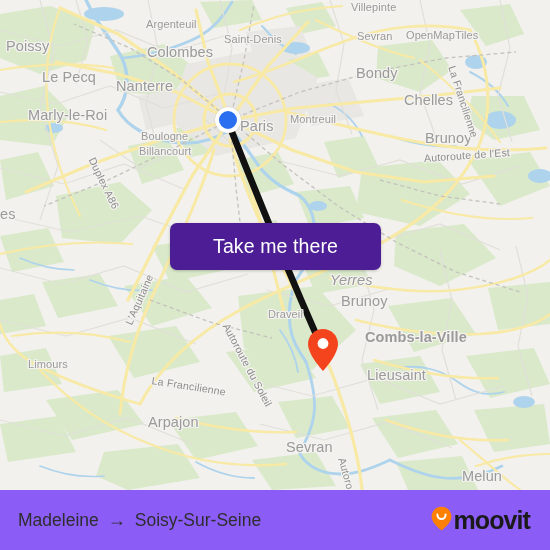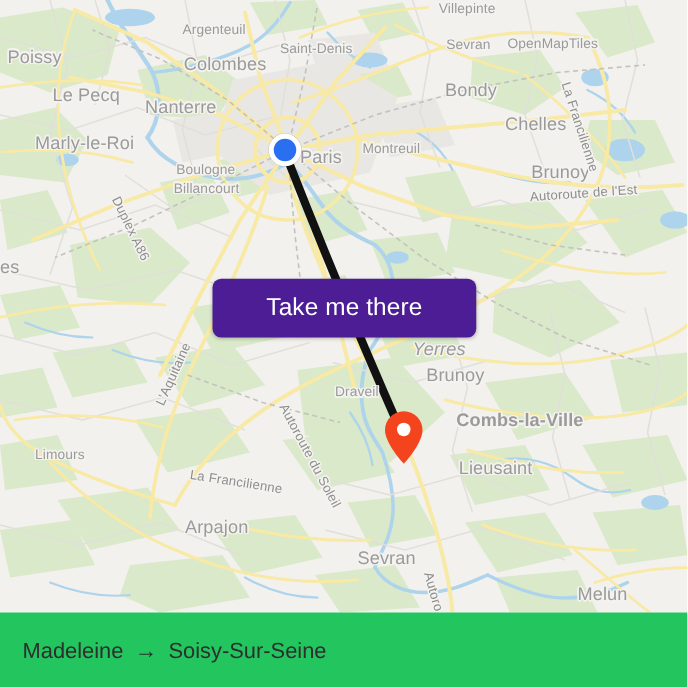--- a/index.html
+++ b/index.html
@@ -111,21 +111,21 @@
     white-space: nowrap;
   }
 
   
   #footer {
     position: absolute;
     left: 0;
     top: 490px;
     width: 550px;
     height: 60px;
-    background: #22c55e;
+    background: #8b5cf6;
     display: flex;
     align-items: center;
     justify-content: space-between;
     padding: 0 20px 0 18px;
     box-sizing: border-box;
   }
   #journey {
     display: flex;
     align-items: center;
     gap: 9px;
@@ -394,15 +394,25 @@
     <button id="cta" style="background: #4c1d95; color: rgb(255, 255, 255);">Take me there</button>
 
   </div>
 
   <div id="footer">
     <div id="journey">
       <span>Madeleine</span>
       <span class="arrow">→</span>
       <span>Soisy-Sur-Seine</span>
     </div>
+    <div id="brand">
+      <span>
+        <svg width="21" height="25" viewBox="0 0 21 25">
+          <path d="M10.5 0.8 C4.9 0.8 0.6 5.1 0.6 10.6 C0.6 17.8 10.5 24.4 10.5 24.4
+                   C10.5 24.4 20.4 17.8 20.4 10.6 C20.4 5.1 16.1 0.8 10.5 0.8 Z" fill="#ff8000"></path>
+          <path d="M6.4 8.6 C6.4 11.2 8.2 13.1 10.5 13.1 C12.8 13.1 14.6 11.2 14.6 8.6" stroke="#ffffff" stroke-width="2" fill="none" stroke-linecap="round"></path>
+        </svg>
+      </span>
+      <span class="wordmark">moovit</span>
+    </div>
   </div>
 
 </div>
 
 </body></html>

